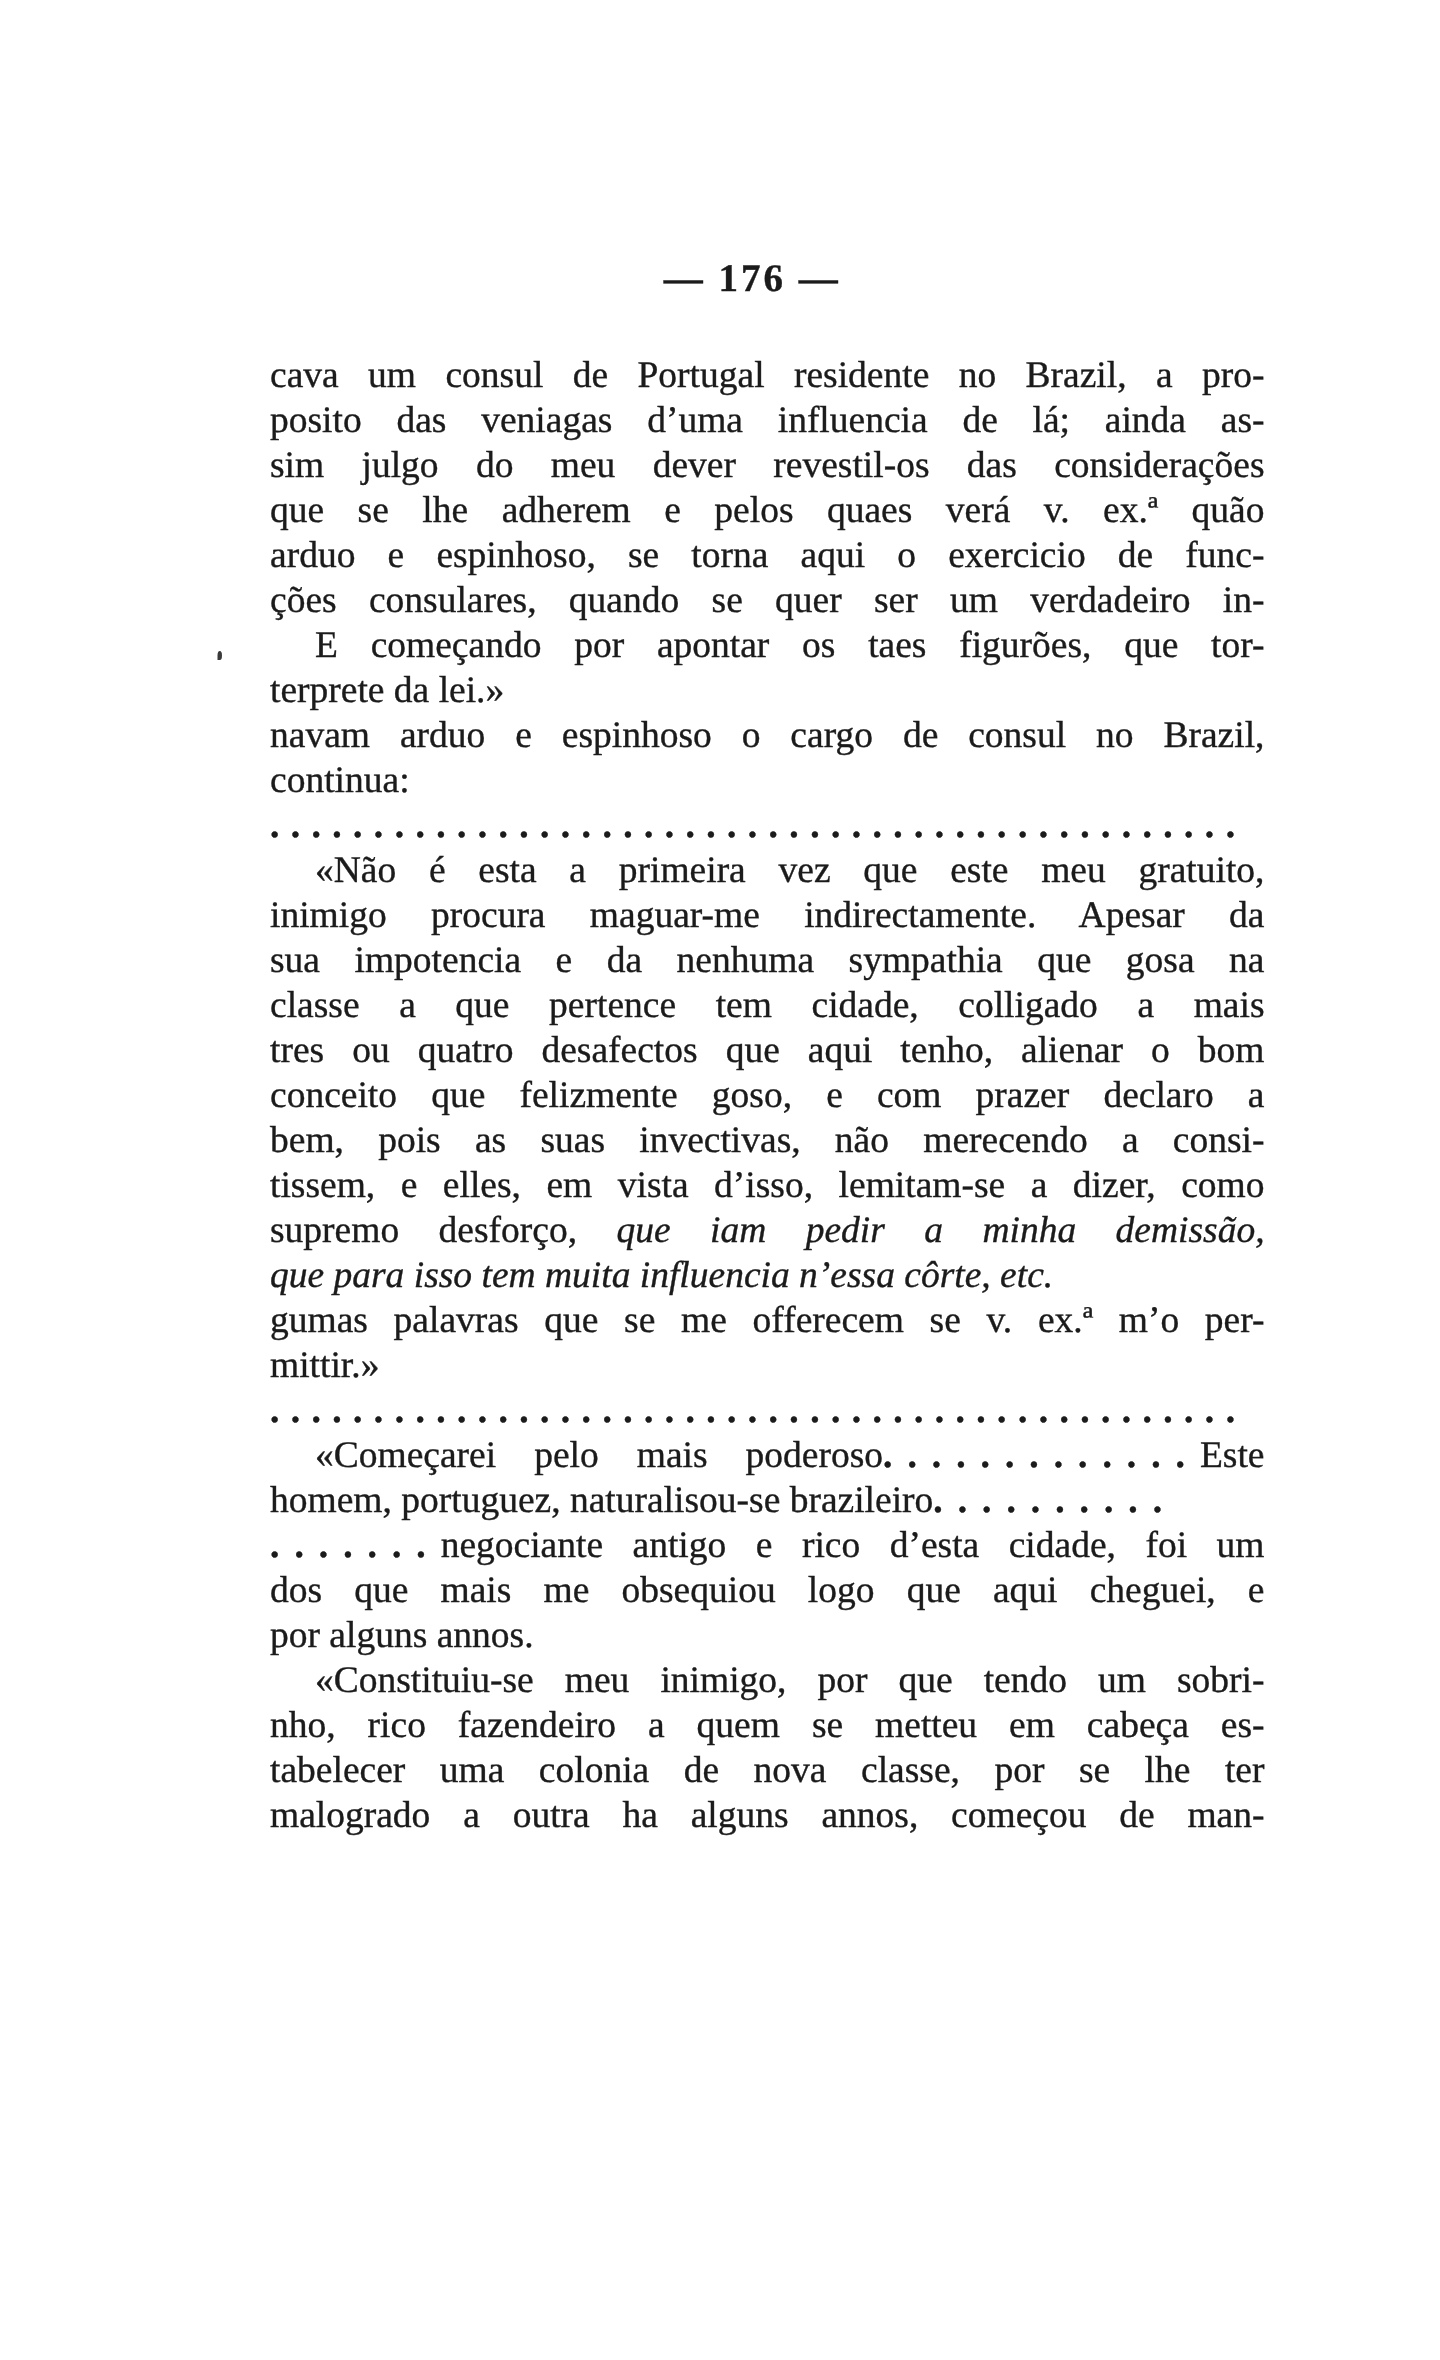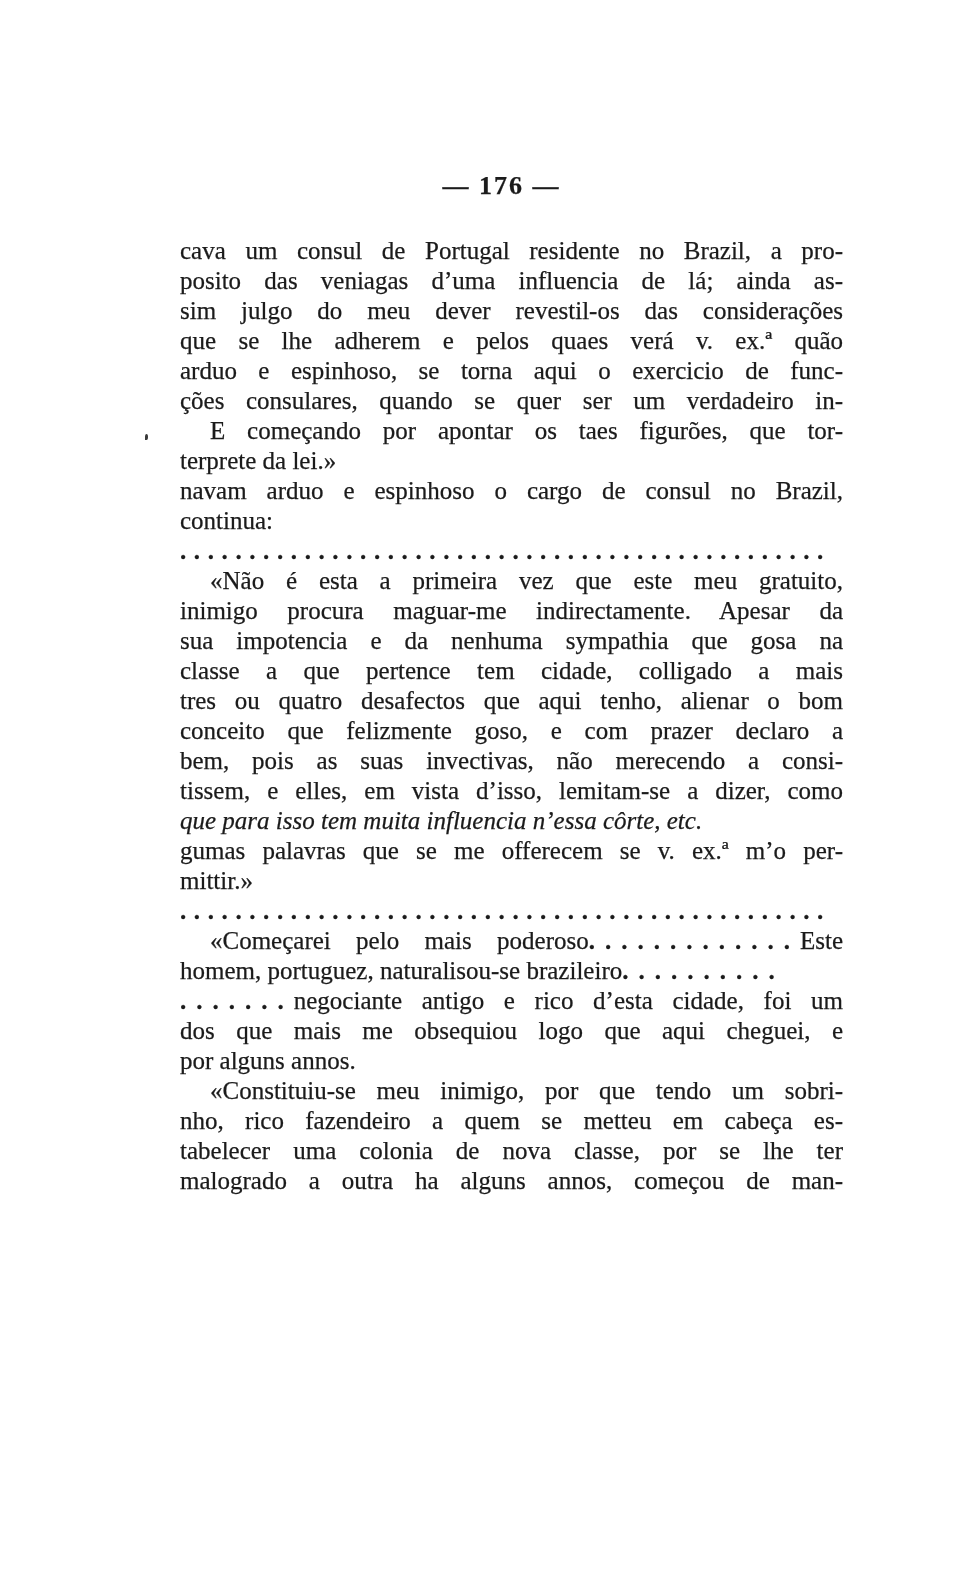--- a/index.html
+++ b/index.html
@@ -91,20 +91,21 @@
       <div class="line"><span>continua:</span></div>
       <div class="line dotline">...............................................</div>
       <div class="line just indent"><span>«Não é esta a primeira vez que este meu gratuito,</span></div>
       <div class="line just"><span>inimigo procura maguar-me indirectamente. Apesar da</span></div>
       <div class="line just"><span>sua impotencia e da nenhuma sympathia que gosa na</span></div>
       <div class="line just"><span>classe a que pertence tem cidade, colligado a mais</span></div>
       <div class="line just"><span>tres ou quatro desafectos que aqui tenho, alienar o bom</span></div>
       <div class="line just"><span>conceito que felizmente goso, e com prazer declaro a</span></div>
       <div class="line just"><span>bem, pois as suas invectivas, não merecendo a consi-</span></div>
       <div class="line just"><span>tissem, e elles, em vista d’isso, lemitam-se a dizer, como</span></div>
+      <div class="line just"><span>supremo desforço, </span><span class="it">que iam pedir a minha demissão,</span></div>
       <div class="line"><span class="it">que para isso tem muita influencia n’essa côrte, etc.</span></div>
       <div class="line just"><span>gumas palavras que se me offerecem se v. ex.ª m’o per-</span></div>
       <div class="line"><span>mittir.»</span></div>
       <div class="line dotline">...............................................</div>
       <div class="line just indent"><span>«Começarei pelo mais poderoso</span><span class="dotrun">.............</span><span>Este</span></div>
       <div class="line"><span>homem, portuguez, naturalisou-se brazileiro</span><span class="dotrun">..........</span></div>
       <div class="line just"><span class="dotrun">.......</span><span>negociante antigo e rico d’esta cidade, foi um</span></div>
       <div class="line just"><span>dos que mais me obsequiou logo que aqui cheguei, e</span></div>
       <div class="line"><span>por alguns annos.</span></div>
       <div class="line just indent"><span>«Constituiu-se meu inimigo, por que tendo um sobri-</span></div>

